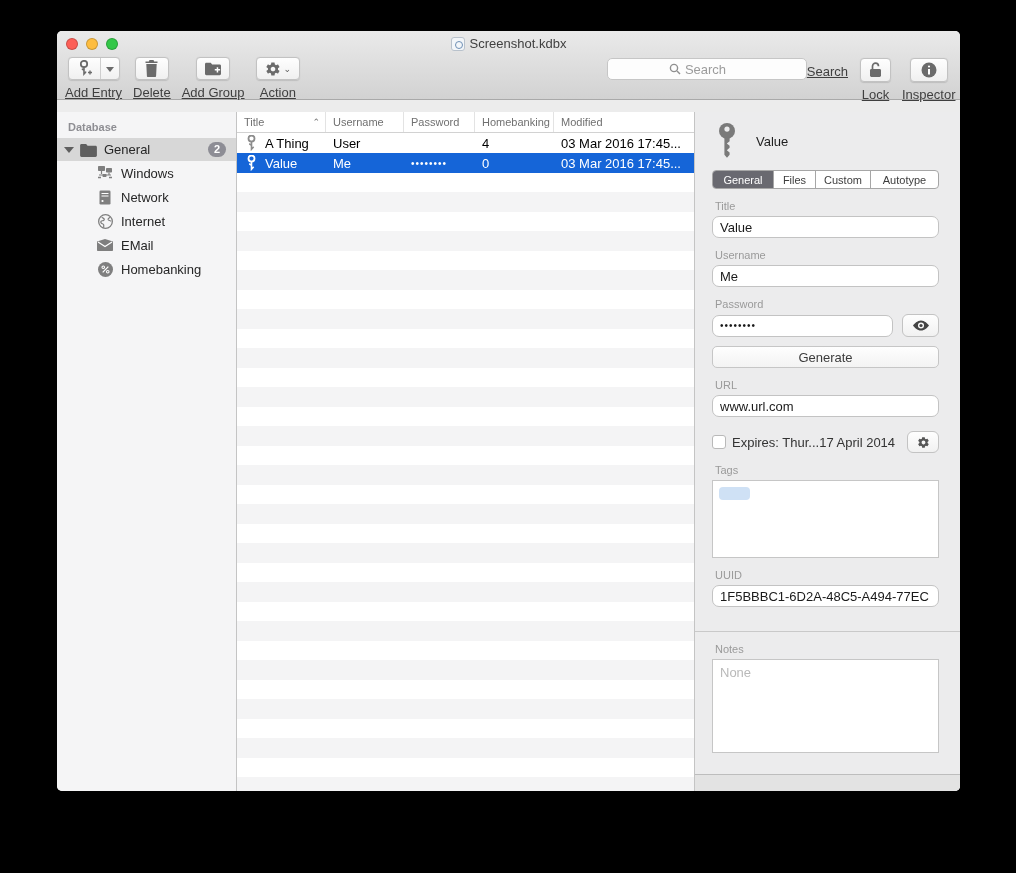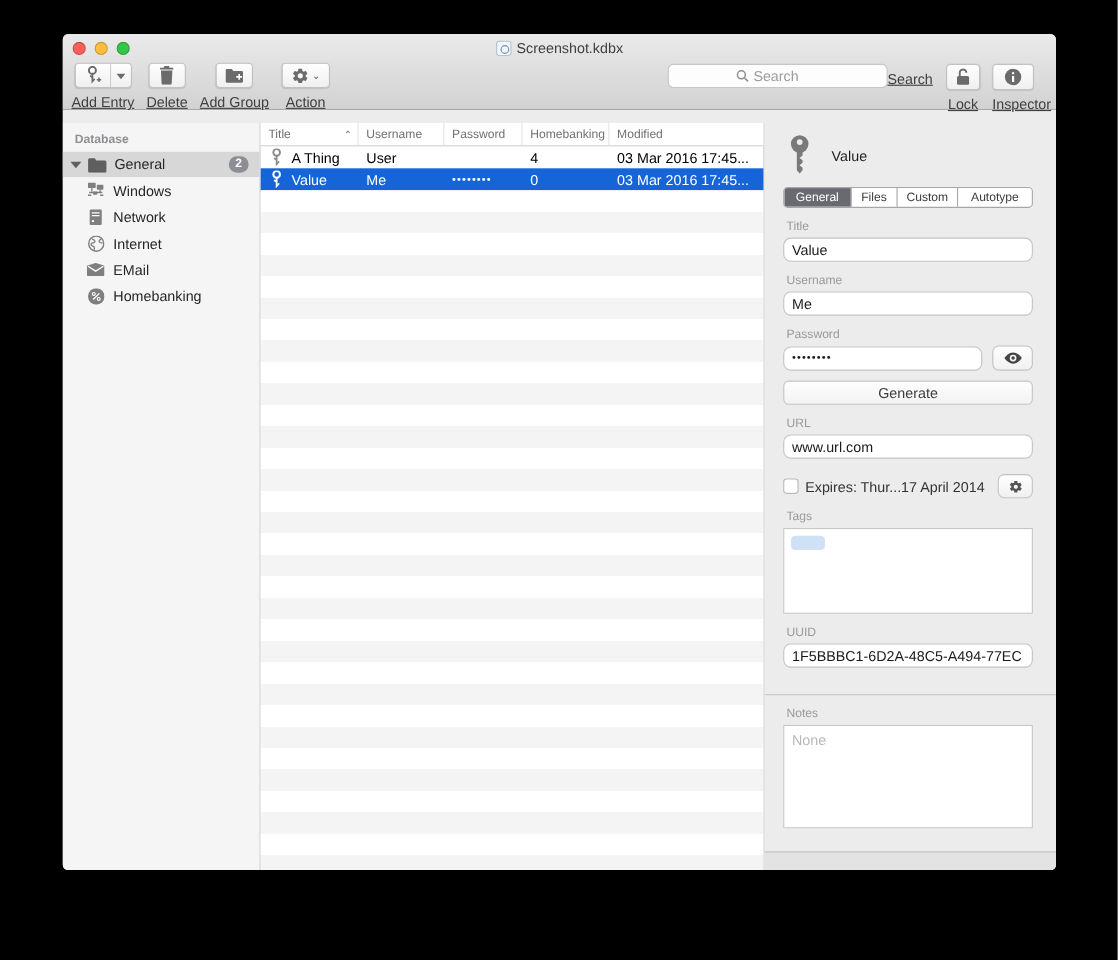--- a/index.html
+++ b/index.html
@@ -48,32 +48,32 @@
   .search-field {
     width:233px; height:22px; background:#fdfdfd; border:1px solid #c6c6c6; border-radius:5px;
     display:flex; align-items:center; justify-content:center; gap:4px; padding:0 8px;
   }
   .search-field input {
     border:none; outline:none; background:transparent; font-size:13px; color:#333;
     font-family:"Liberation Sans", sans-serif; width:60px;
   }
   .search-field input::placeholder { color:#9c9c9c; }
   .lock-wrap { position:absolute; left:803px; top:2px; display:flex; flex-direction:column; align-items:center; }
-  .insp-wrap { position:absolute; left:845px; top:2px; display:flex; flex-direction:column; }
+  .insp-wrap { position:absolute; left:845px; top:2px; display:flex; flex-direction:column; align-items:center; }
   .small-btn { width:34px; }
   
   .content { display:flex; height:690px;margin-top:12px; }
   .sidebar { width:180px; background:#f5f5f6; border-right:1px solid #c4c4c4; flex-shrink:0; }
   .sb-header { font-size:11px; font-weight:bold; color:#8e8e93; padding:9px 0 5px 11px; }
   .sb-row { height:23px; display:flex; align-items:center; font-size:13px; color:#262626; cursor:default; }
   .sb-root { background:#d7d7d7; padding-left:7px; }
   .sb-root .disclosure { width:0; height:0; border-left:5px solid transparent; border-right:5px solid transparent; border-top:6px solid #5f5f5f; margin-right:6px; }
   .sb-root .label { margin-left:7px; flex:1; }
   .badge { background:#8d8d95; color:#fff; font-size:11px; font-weight:bold; border-radius:9px; min-width:18px; height:15px; line-height:15px; text-align:center; margin-right:10px; padding:0 4px; }
-  .sb-child { padding-left:22px; height:24px; }
+  .sb-child { padding-left:40px; height:24px; }
   .sb-child .label { margin-left:8px; }
   .sb-icon { width:16px; height:16px; display:flex; align-items:center; justify-content:center; flex-shrink:0; }
   
   .table { width:458px; background:#fff; border-right:1px solid #c4c4c4; flex-shrink:0; display:flex; flex-direction:column; }
   .thead { height:21px; display:flex; font-size:11px; color:#707070; border-bottom:1px solid #d2d2d2; background:#fff; flex-shrink:0; }
   .th { display:flex; align-items:center; padding-left:7px; border-right:1px solid #e3e3e3; cursor:default; }
   .th:last-child { border-right:none; }
   .sort-arrow { margin-left:auto; margin-right:5px; font-size:9px; color:#6d6d6d; }
   .c-title { width:89px; } .c-user { width:78px; } .c-pass { width:71px; } .c-att { width:79px; } .c-mod { flex:1; }
   .trow { height:20px; display:flex; font-size:13px; color:#000; flex-shrink:0; cursor:default; }

